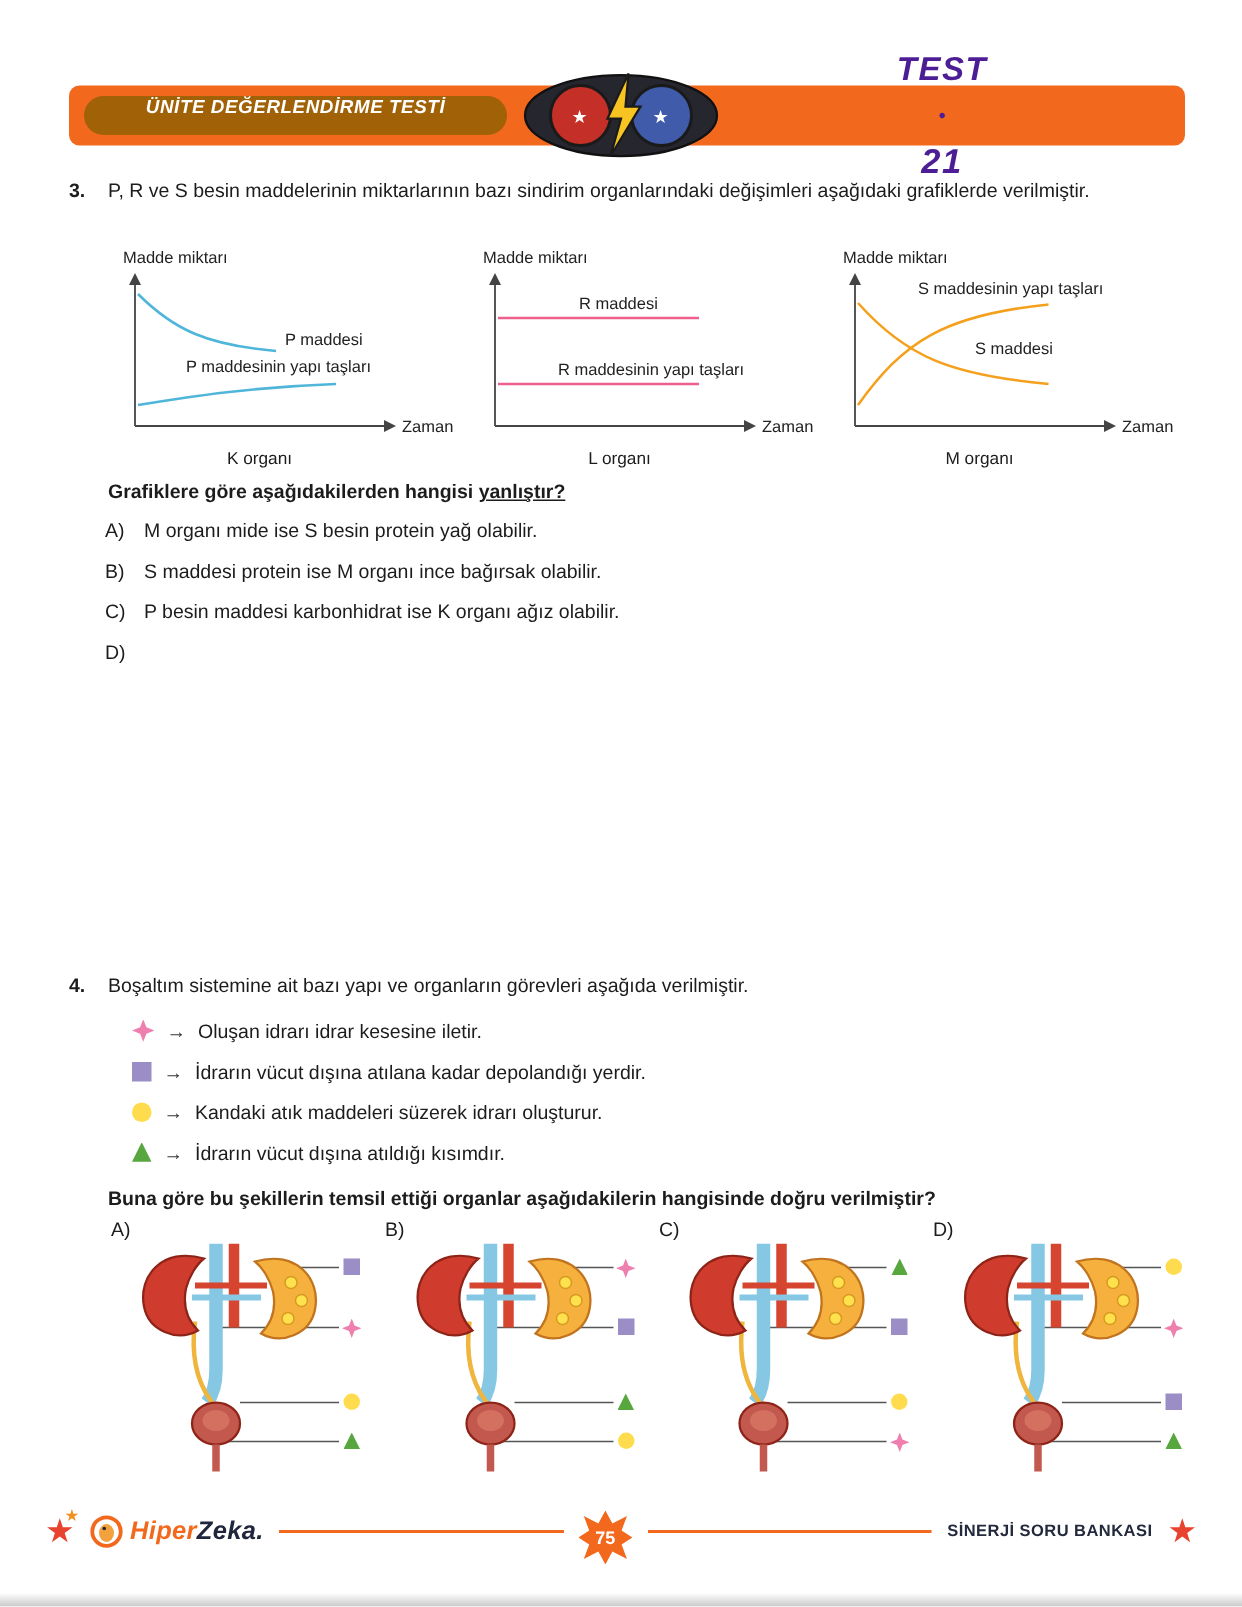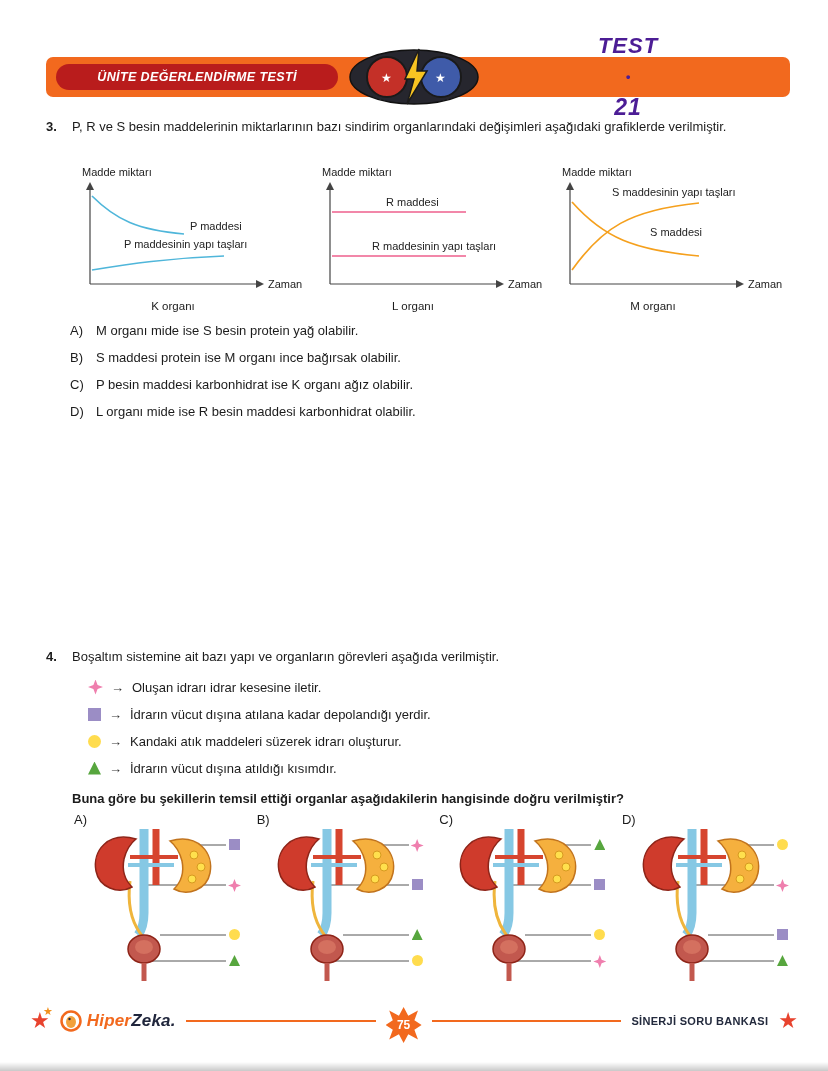--- a/index.html
+++ b/index.html
@@ -7,21 +7,21 @@
     width:828px;height:1071px;position:relative;background:#ffffff;
     font-family:"Liberation Sans",sans-serif;color:#1c1c1c;overflow:hidden;
   }
   
   .banner{
     position:absolute;top:57px;left:46px;width:744px;height:40px;
     background:#f2691e;border-radius:7px;display:flex;align-items:center;
   }
   .banner-label{
     position:absolute;left:10px;top:7px;width:282px;height:26px;
-    background:#b91c1c;border-radius:13px;display:flex;align-items:center;justify-content:center;
+    background:#a16207;border-radius:13px;display:flex;justify-content:center;
     color:#fff;font-size:12.5px;font-weight:bold;font-style:italic;letter-spacing:.4px;
   }
   .banner-emblem{position:absolute;left:302px;top:-9px;width:132px;height:58px;}
   .banner-test{
     position:absolute;right:42px;top:0;height:40px;width:240px;
     display:flex;align-items:center;justify-content:center;gap:10px;
     color:#4c1d95;font-style:italic;font-weight:800;flex-direction:column;
   }
   .banner-test .t1{font-size:22px;letter-spacing:1px;}
   .banner-test .t2{font-size:13px;}
@@ -157,37 +157,40 @@
         <text x="194" y="108">Zaman</text>
         <path class="curve" d="M 18 90 C 48 48, 75 30, 145 23" stroke="#f5a01d"></path>
         <path class="curve" d="M 18 22 C 50 58, 80 70, 145 76" stroke="#f5a01d"></path>
         <text x="58" y="16">S maddesinin yapı taşları</text>
         <text x="96" y="56">S maddesi</text>
       </svg>
       <figcaption class="g-organ">M organı</figcaption>
     </figure>
   </div>
 
+  <div class="bold-q" style="margin-top:8px;">
+    <span>Grafiklere göre aşağıdakilerden hangisi</span>
+    <span class="u">yanlıştır?</span>
+  </div>
 
   <div class="opts">
     <div class="opt-row">
       <span class="opt-letter">A)</span>
       <span>M organı mide ise S besin protein yağ olabilir.</span>
     </div>
     <div class="opt-row">
       <span class="opt-letter">B)</span>
       <span>S maddesi protein ise M organı ince bağırsak olabilir.</span>
     </div>
     <div class="opt-row">
       <span class="opt-letter">C)</span>
       <span>P besin maddesi karbonhidrat ise K organı ağız olabilir.</span>
     </div>
     <div class="opt-row">
       <span class="opt-letter">D)</span>
-      <span>L organı mide ise R besin maddesi karbonhidrat olabilir.</span>
     </div>
   </div>
 </section>
 
 <section class="q-section" id="q4">
   <div class="stem-row">
     <span class="qnum">4.</span>
     <span>Boşaltım sistemine ait bazı yapı ve organların görevleri aşağıda verilmiştir.</span>
   </div>
 

